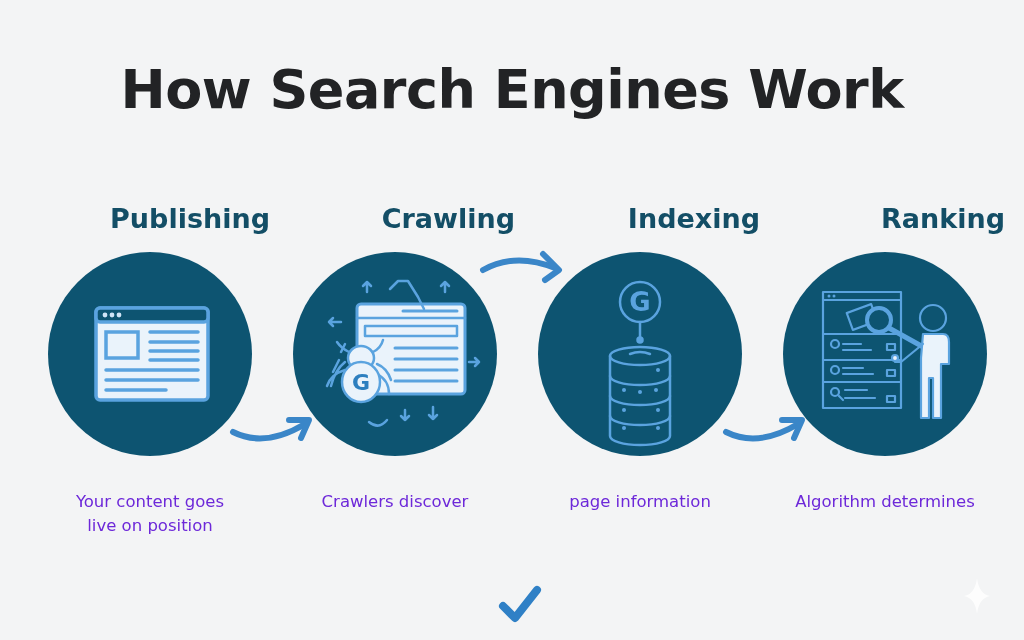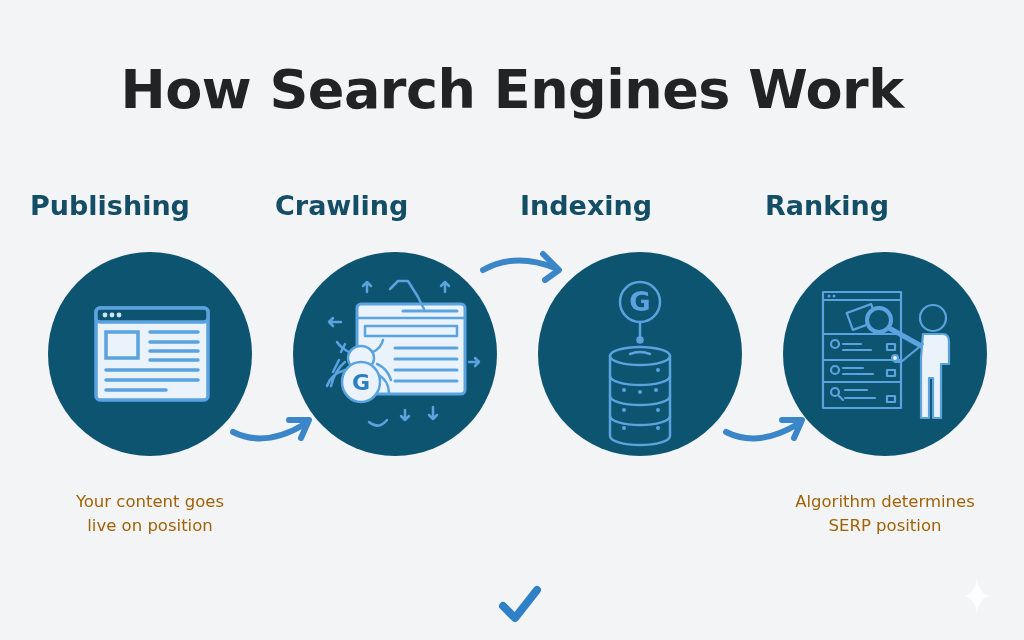--- a/index.html
+++ b/index.html
@@ -8,31 +8,31 @@
     background: #f3f4f5;
     font-family: "DejaVu Sans", "Liberation Sans", sans-serif;
   }
   .title {
     position: absolute; left: 0; top: 58px; width: 1024px; text-align: center;
     font-size: 54px; font-weight: bold; color: #222325; letter-spacing: -0.5px;
     margin: 0;
   }
   .step { position: absolute; top: 0; width: 240px; }
   .step-heading {
-    position: absolute; top: 190px; width: 240px; text-align: left;
+    position: absolute; top: 203px; width: 240px; text-align: right;
     font-size: 27px; font-weight: bold; color: #134e66; margin: 0;
   }
   .circle {
     position: absolute; top: 252px; width: 204px; height: 204px; border-radius: 50%;
     background: #0d5471; left: 18px;
   }
   .circle svg { position: absolute; left: 0; top: 0; }
   .desc {
     position: absolute; top: 490px; width: 240px; text-align: center;
-    font-size: 16.5px; line-height: 24px; color: #a16207;
+    font-size: 16.5px; line-height: 24px; color: #6d28d9;
   }
   .arrow { position: absolute; }
   .check { position: absolute; left: 497px; top: 584px; }
   .sparkle { position: absolute; left: 962px; top: 576px; }
 </style>
 </head>
 <body>
 
 <h1 class="title">How Search Engines Work</h1>
 
@@ -90,20 +90,21 @@
       </g>
       <g fill="#eaf3fb" stroke="#5aa3df" stroke-width="2.5" stroke-linecap="round">
         <path d="M52 110 q-10 8 -14 24 M52 118 q-14 4 -18 16 M84 112 q10 4 14 16 M84 122 q12 6 12 20 M56 100 q-8 -4 -12 -10 M80 100 q8 -4 10 -12" fill="none"></path>
         <ellipse cx="68" cy="106" rx="13" ry="12"></ellipse>
         <ellipse cx="68" cy="130" rx="19" ry="20"></ellipse>
       </g>
       <text x="68" y="138" text-anchor="middle" font-family="DejaVu Sans, sans-serif" font-weight="bold" font-size="22" fill="#2d7fbf">G</text>
     </svg>
   </div>
   <div class="desc">
+    <div>Crawlers discover</div>
   </div>
 </div>
 
 <div class="step" style="left:520px;">
   <h2 class="step-heading">Indexing</h2>
   <div class="circle">
     <svg width="204" height="204" viewBox="0 0 204 204">
       <g fill="none" stroke="#5aa3df" stroke-width="2.5" stroke-linecap="round">
         <circle cx="102" cy="50" r="20"></circle>
         <line x1="102" y1="70" x2="102" y2="86"></line>
@@ -122,20 +123,21 @@
           <circle cx="102" cy="140" r="2"></circle>
           <circle cx="118" cy="138" r="2"></circle>
         <circle cx="86" cy="158" r="2"></circle>
           <circle cx="120" cy="158" r="2"></circle>
         <circle cx="86" cy="176" r="2"></circle>
           <circle cx="120" cy="176" r="2"></circle>
       </g>
     </svg>
   </div>
   <div class="desc">
+    <div>page information</div>
   </div>
 </div>
 
 <div class="step" style="left:765px;">
   <h2 class="step-heading">Ranking</h2>
   <div class="circle">
     <svg width="204" height="204" viewBox="0 0 204 204">
       <g fill="none" stroke="#5aa3df" stroke-width="2.2" stroke-linecap="round" stroke-linejoin="round">
         <rect x="40" y="40" width="78" height="116"></rect>
         <line x1="40" y1="48" x2="118" y2="48"></line>
@@ -164,21 +166,20 @@
         <circle cx="112" cy="106" r="3" fill="#eaf3fb"></circle>
       </g>
       <g fill="#5aa3df">
           <circle cx="46" cy="44" r="1.5"></circle>
           <circle cx="51" cy="44" r="1.5"></circle>
         </g>
     </svg>
   </div>
   <div class="desc">
     <div>Algorithm determines</div>
-    <div>SERP position</div>
   </div>
 </div>
 
 <svg class="arrow" style="left:225px; top:410px;" width="100" height="40" viewBox="0 0 100 40">
   <path d="M8 22 Q40 38 80 14" fill="none" stroke="#3a86c8" stroke-width="6" stroke-linecap="round"></path>
   <path d="M64 10 L84 10 L76 28" fill="none" stroke="#3a86c8" stroke-width="6" stroke-linecap="round" stroke-linejoin="round"></path>
 </svg>
 <svg class="arrow" style="left:475px; top:248px;" width="95" height="40" viewBox="0 0 95 40">
   <path d="M8 22 Q40 4 80 20" fill="none" stroke="#3a86c8" stroke-width="6" stroke-linecap="round"></path>
   <path d="M68 6 L84 22 L70 32" fill="none" stroke="#3a86c8" stroke-width="6" stroke-linecap="round" stroke-linejoin="round"></path>

